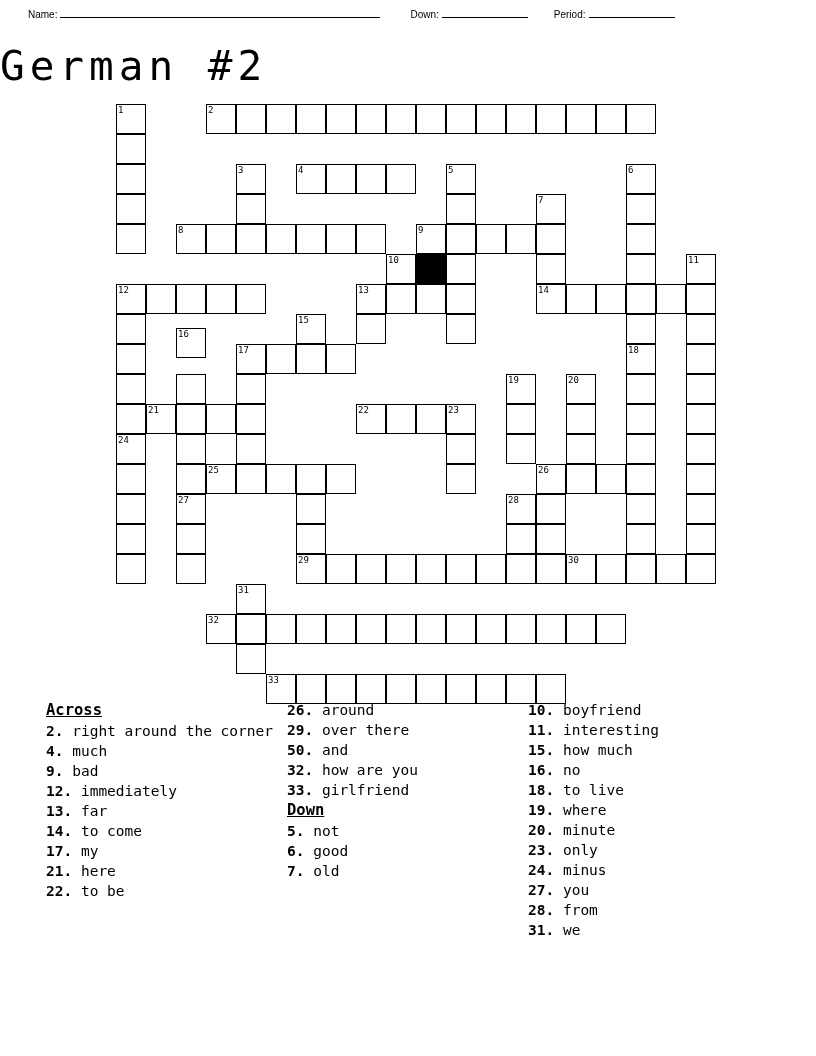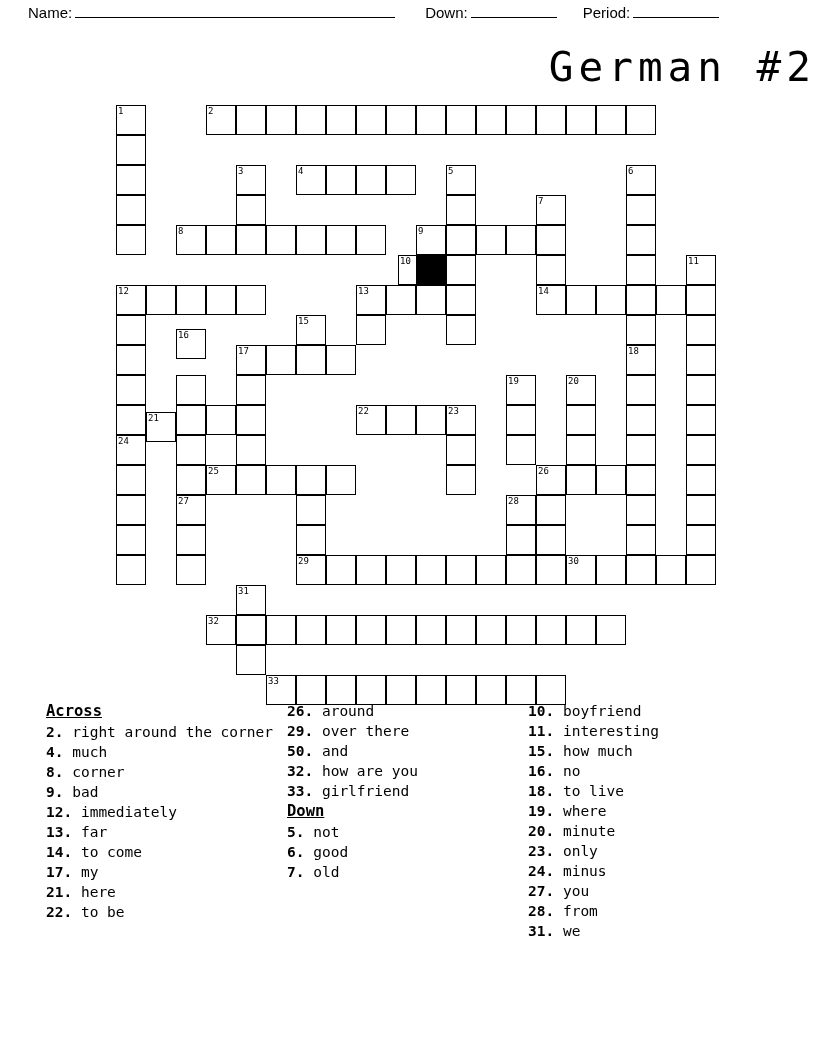--- a/index.html
+++ b/index.html
@@ -30,41 +30,41 @@
     font-family: "Liberation Sans", sans-serif;
     font-size: 15px;
     padding: 4px 40px 0 28px;
     white-space: nowrap;
   }
   .header-field {
     display: inline-flex;
     align-items: baseline;
   }
   .header-label {
-    font-size: 15px;
+    font-size: 10px;
   }
   .header-blank {
     display: inline-block;
     border-bottom: 1px solid #000;
     height: 13px;
     margin-left: 3px;
   }
   .blank-name { width: 320px; }
   .blank-date { width: 86px; }
   .blank-period { width: 86px; }
   .sp-date { margin-left: 30px; }
   .sp-period { margin-left: 26px; }
 
   
   .puzzle-title {
-    text-align: right;
+    text-align: left;
     font-family: "DejaVu Sans Mono", monospace;
     font-size: 41px;
     letter-spacing: 5px;
-    margin: 22px 0 14px 16px;
+    margin: 22px 0 14px 0;
     font-weight: normal;
   }
 
   
   .grid-wrap {
     position: relative;
     width: 816px;
     height: 590px;
   }
   .grid {
@@ -204,21 +204,21 @@
         <div class="cell" style="left: 326px; top: 120px;"></div>
         <div class="cell" style="left: 356px; top: 120px;"></div>
         <div class="cell" style="left: 416px; top: 120px;">
           <span class="num">9</span>
         </div>
         <div class="cell" style="left: 446px; top: 120px;"></div>
         <div class="cell" style="left: 476px; top: 120px;"></div>
         <div class="cell" style="left: 506px; top: 120px;"></div>
         <div class="cell" style="left: 536px; top: 120px;"></div>
         <div class="cell" style="left: 626px; top: 120px;"></div>
-        <div class="cell" style="left: 398px; top: 150px; padding-left: 8px;">
+        <div class="cell" style="left: 386px; top: 150px; padding-left: 8px;">
           <span class="num">10</span>
         </div>
         <div class="cell blackcell" style="left: 416px; top: 150px;"></div>
         <div class="cell" style="left: 446px; top: 150px;"></div>
         <div class="cell" style="left: 536px; top: 150px;"></div>
         <div class="cell" style="left: 626px; top: 150px;"></div>
         <div class="cell" style="left: 686px; top: 150px;">
           <span class="num">11</span>
         </div>
         <div class="cell" style="left: 116px; top: 180px;">
@@ -269,21 +269,21 @@
         <div class="cell" style="left: 236px; top: 270px;"></div>
         <div class="cell" style="left: 506px; top: 270px;">
           <span class="num">19</span>
         </div>
         <div class="cell" style="left: 566px; top: 270px;">
           <span class="num">20</span>
         </div>
         <div class="cell" style="left: 626px; top: 270px;"></div>
         <div class="cell" style="left: 686px; top: 270px;"></div>
         <div class="cell" style="left: 116px; top: 300px;"></div>
-        <div class="cell" style="left: 146px; top: 307px;">
+        <div class="cell" style="left: 146px; top: 300px;">
           <span class="num">21</span>
         </div>
         <div class="cell" style="left: 176px; top: 300px;"></div>
         <div class="cell" style="left: 206px; top: 300px;"></div>
         <div class="cell" style="left: 236px; top: 300px;"></div>
         <div class="cell" style="left: 356px; top: 300px;">
           <span class="num">22</span>
         </div>
         <div class="cell" style="left: 386px; top: 300px;"></div>
         <div class="cell" style="left: 416px; top: 300px;"></div>
@@ -393,21 +393,20 @@
         <div class="cell" style="left: 536px; top: 570px;"></div>
       </div>
   </div>
 
   <div class="clues">
     <div class="clue-col col1">
       <div class="clue-head">Across</div>
       <div id="across-col1">
           <div class="clue"><span class="cnum">2. </span><span>right around the corner</span></div>
           <div class="clue"><span class="cnum">4. </span><span>much</span></div>
-          <div class="clue"><span class="cnum">8. </span><span>corner</span></div>
           <div class="clue"><span class="cnum">9. </span><span>bad</span></div>
           <div class="clue"><span class="cnum">12. </span><span>immediately</span></div>
           <div class="clue"><span class="cnum">13. </span><span>far</span></div>
           <div class="clue"><span class="cnum">14. </span><span>to come</span></div>
           <div class="clue"><span class="cnum">17. </span><span>my</span></div>
           <div class="clue"><span class="cnum">21. </span><span>here</span></div>
           <div class="clue"><span class="cnum">22. </span><span>to be</span></div>
         </div>
     </div>
     <div class="clue-col col2">

